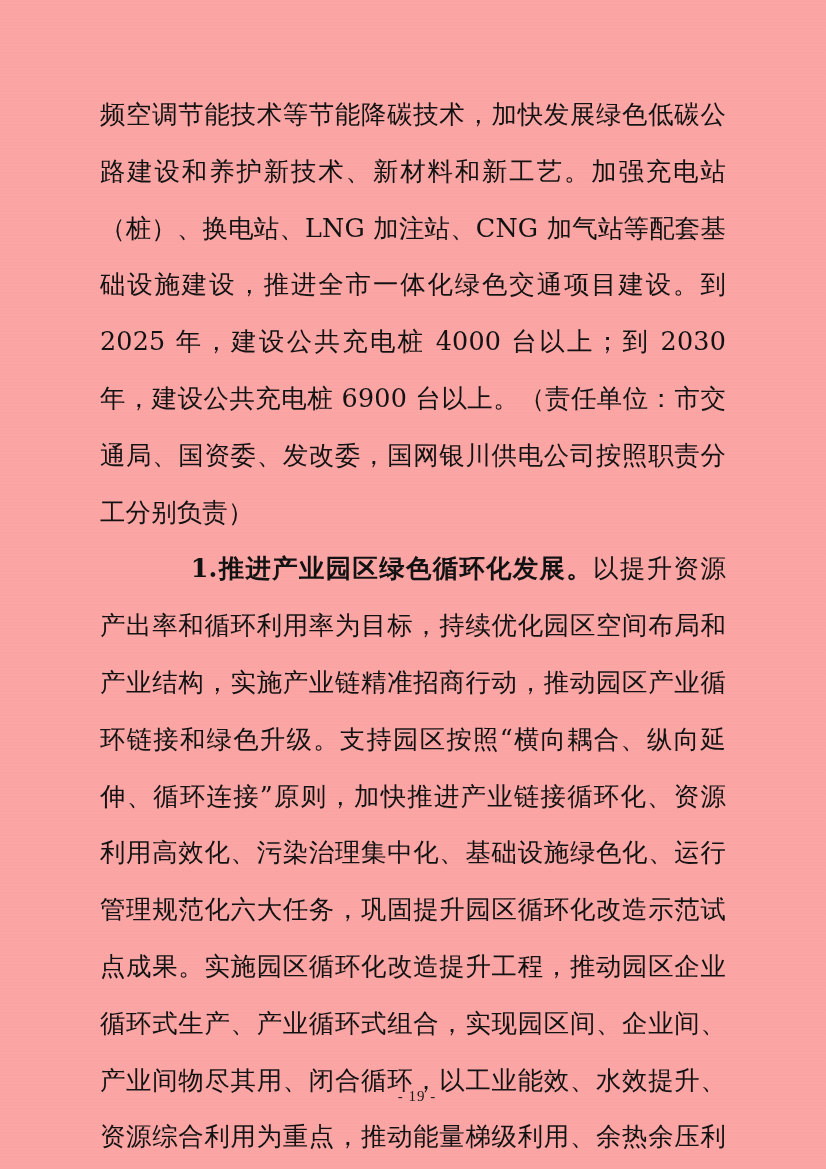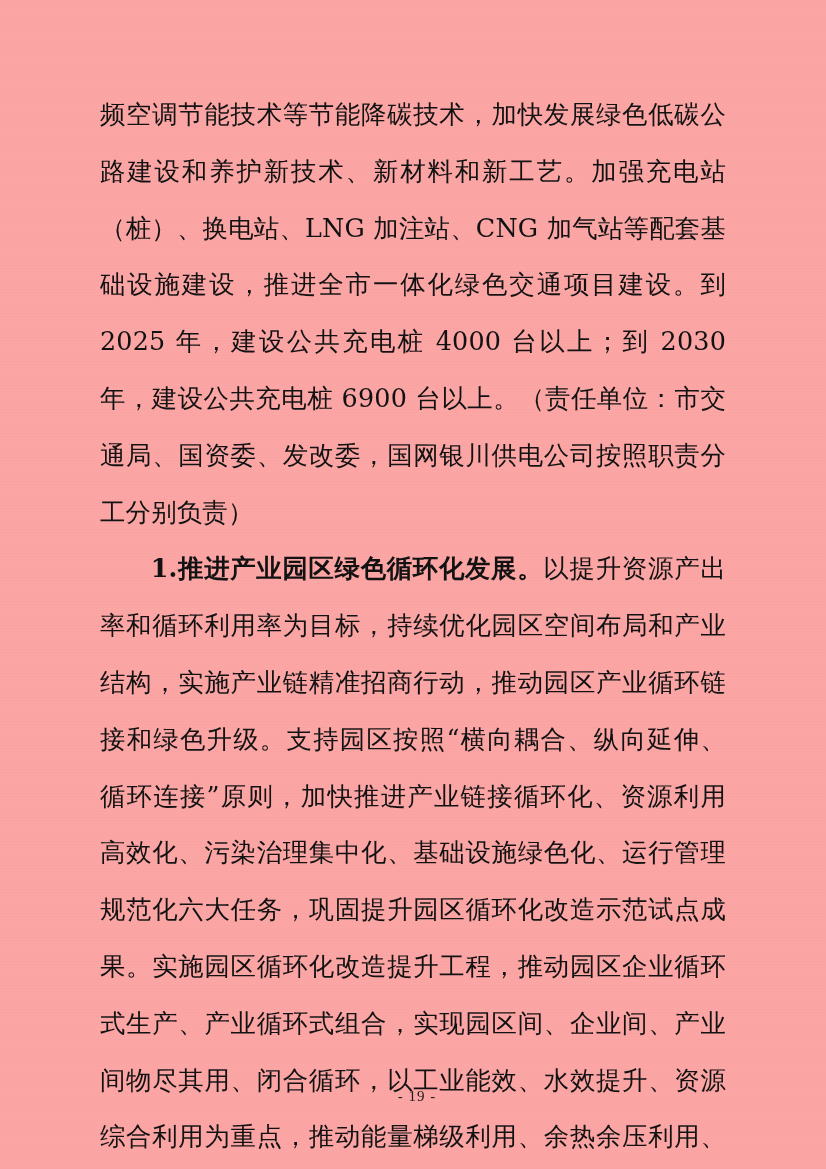--- a/index.html
+++ b/index.html
@@ -48,20 +48,21 @@
     font-weight: 400;
   }
 
   .para.indent {
     text-indent: 2em;
   }
 
   .lead-bold {
     font-weight: 700;
     letter-spacing: 0.1px;
+    margin-left: 40px;
   }
 
   
   #page-number {
     position: absolute;
     left: 4px;
     top: 1088px;
     width: 826px;
     text-align: center;
     font-family: "Liberation Serif", "DejaVu Serif", serif;

